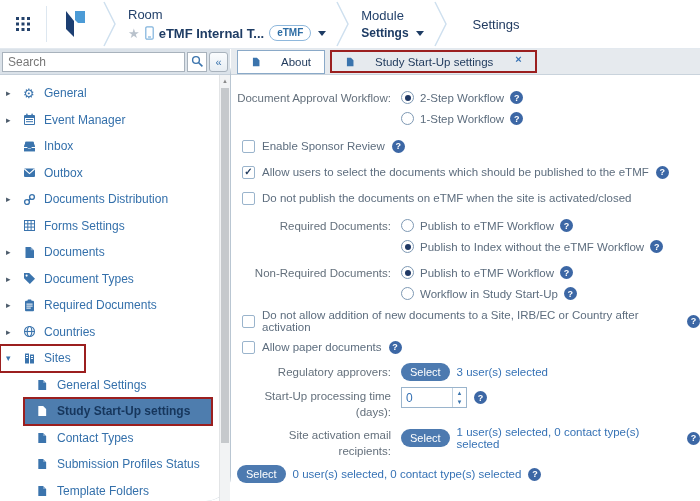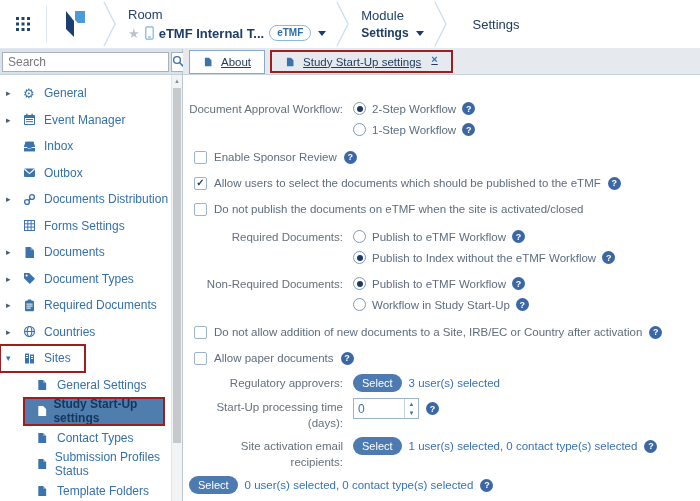--- a/index.html
+++ b/index.html
@@ -22,21 +22,21 @@
            font-size:10px; font-weight:bold; color:#2e6da4; }
   .caret { width:0; height:0; border-left:4px solid transparent; border-right:4px solid transparent;
            border-top:5px solid #1e3c64; margin-left:2px; }
   .module-name { font-weight:bold; font-size:12px; color:#1e3c64; display:flex; align-items:center; gap:5px;}
   .page-title { align-self:center; font-size:13px; color:#203a60; margin-left:26px; }
 
   
   .split { display:flex; height:452px; }
 
   
-  .sidebar { width:183px; border-right:1px solid #b9c6d2; display:flex; flex-direction:column; background:#fff; }
+  .sidebar { width:231px; border-right:1px solid #b9c6d2; display:flex; flex-direction:column; background:#fff;border-radius:25px; }
   .search-row { height:26px; background:#dbe2e9; border-bottom:1px solid #c6d0da;
                 display:flex; align-items:center; padding:0 2px; gap:2px; }
   .search-input { flex:1; height:20px; border:1px solid #a8b2bc; font-size:12px; padding:0 5px; color:#444; }
   .search-input::placeholder { color:#777; }
   .sq-btn { width:20px; height:20px; background:#fff; border:1px solid #a8b2bc;
             display:flex; align-items:center; justify-content:center; cursor:pointer; }
   .collapse-btn { width:19px; height:20px; background:linear-gradient(#fafcfe,#e7edf3);
                   border:1px solid #a8b2bc; border-radius:3px; color:#3b74ad; font-size:11px;
                   display:flex; align-items:center; justify-content:center; cursor:pointer; }
   .nav { position:relative; flex:1; padding-top:5px; overflow:hidden; }
@@ -56,26 +56,26 @@
   .sb-scroll { position:absolute; top:0; right:0; width:11px; height:100%;
                background:#f2f3f4; border-left:1px solid #e2e4e6; }
   .sb-arrow { height:12px; display:flex; align-items:center; justify-content:center;
               font-size:6px; color:#8a8a8a; }
   .sb-thumb { position:absolute; top:13px; left:1px; width:8px; height:355px; background:#c6c9cc; }
 
   
   .main { flex:1; display:flex; flex-direction:column; min-width:0; }
   .tabbar { height:26px; background:#e6eaee; border-bottom:1px solid #c9d3dc;
             display:flex; align-items:stretch; padding-left:6px; gap:5px; }
-  .tab { display:flex; align-items:center; gap:8px; padding:0 13px; font-size:11.5px; color:#223c5e; cursor:pointer;text-decoration:underline; }
+  .tab { display:flex; align-items:center; gap:20px; padding:0 13px; font-size:11.5px; color:#223c5e; cursor:pointer; }
   .tab.about { background:#fff; border:1px solid #8aa9c8; margin:1px 0 0; }
   .tab.study { border:2px solid #9b1f1f; margin:1px 0; }
   .tab-close { color:#3672b5; font-weight:bold; font-size:11px; margin-left:2px; position:relative; top:-3px; }
 
-  .form { flex:1; padding:18px 0 0 6px; font-size:11.5px; color:#5d6d7e; overflow:hidden; }
+  .form { flex:1; padding:7px 0 0 6px; font-size:11.5px; color:#5d6d7e; overflow:hidden; }
   .frow { display:flex; margin-bottom:3px; }
   .flabel { width:164px; text-align:right; padding-right:10px; color:#64707c; line-height:16px; padding-top:3px; }
   .fctrl { flex:1; min-width:0; }
   .opt { display:flex; align-items:center; gap:6px; height:21px; }
   .radio { width:13px; height:13px; border:1px solid #7e99b4; border-radius:50%; background:#fff;
            display:flex; align-items:center; justify-content:center; flex:none; cursor:pointer; }
   .radio.on::after { content:""; width:6px; height:6px; border-radius:50%; background:#1f3864; }
   .help { width:13px; height:13px; border-radius:50%; background:#3c67a5; color:#fff; font-size:9px;
           font-weight:bold; display:flex; align-items:center; justify-content:center; flex:none; cursor:pointer; }
   .cbrow { display:flex; align-items:center; gap:7px; height:24px; padding-left:5px; margin-bottom:2px; }

